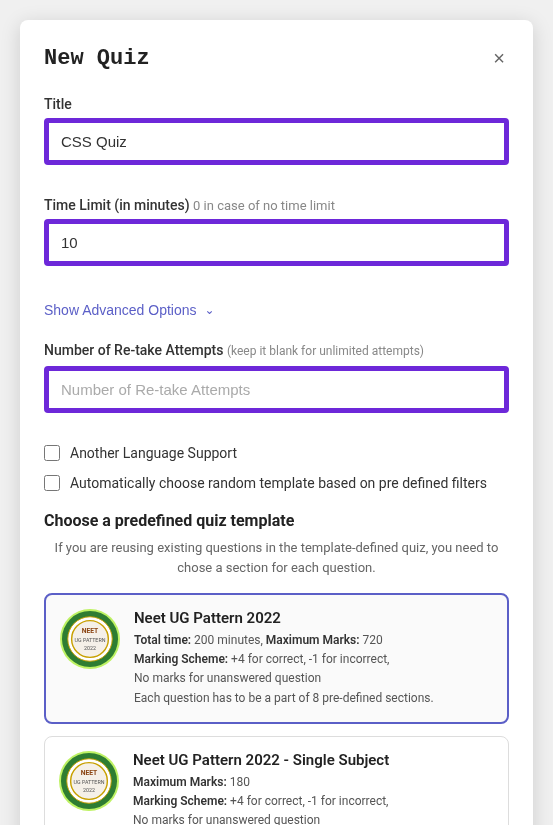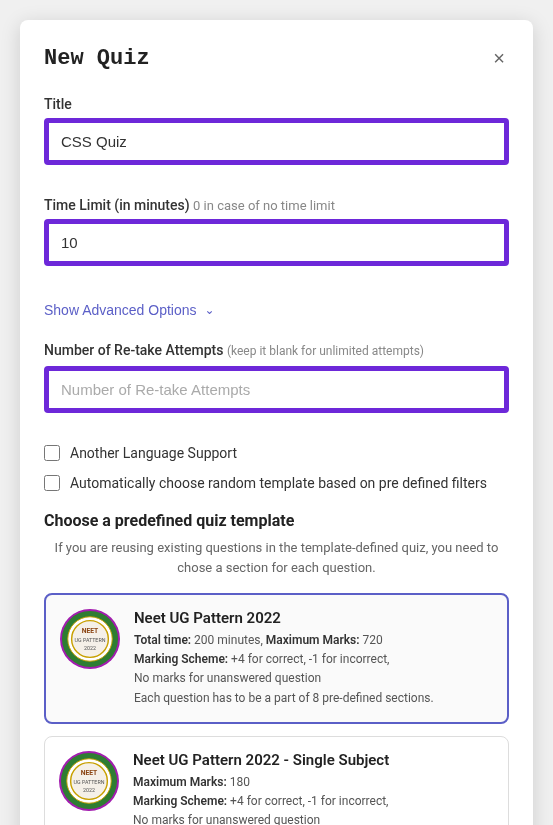--- a/index.html
+++ b/index.html
@@ -143,21 +143,21 @@
     .template-card.selected {
       border-color: #5b5fc7;
       border-width: 2px;
       background: #fafafa;
     }
     .template-logo {
       width: 60px;
       height: 60px;
       flex-shrink: 0;
       border-radius: 50%;
-      background: #a21caf;
+      background: #bef264;
       display: flex;
       align-items: center;
       justify-content: center;
       overflow: hidden;
     }
     .template-logo svg {
       width: 58px;
       height: 58px;
     }
     .template-info {

